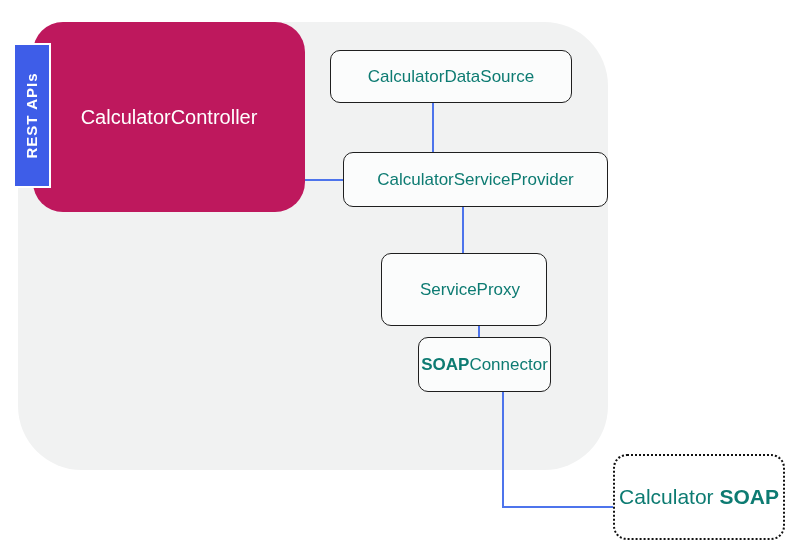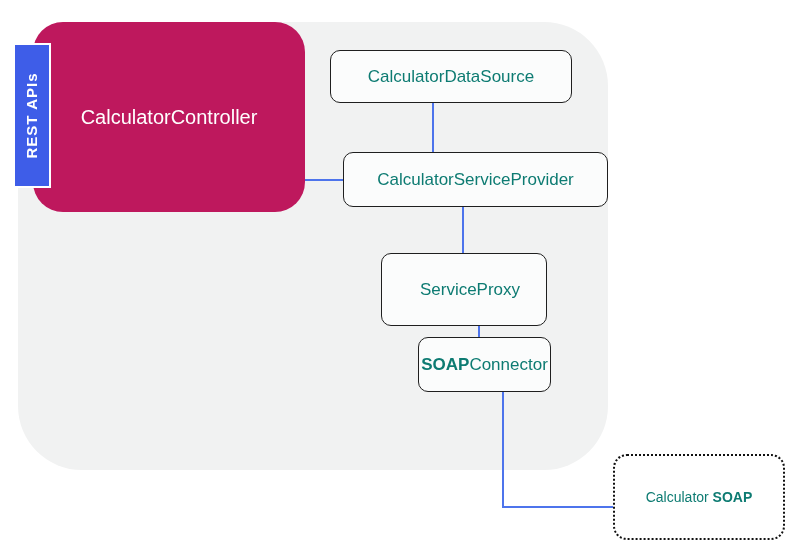--- a/index.html
+++ b/index.html
@@ -92,21 +92,21 @@
   .soap-conn    { left: 394px; top: 337px; width: 133px; height: 55px; margin-left: 24px; }
   .web-service {
     left: 613px;
     top: 454px;
     width: 172px;
     height: 86px;
     background: #ffffff;
     border: 2px dotted #111111;
     border-radius: 14px;
     color: #0d7b72;
-    font-size: 14px;
+    font-size: 21px;
     flex-direction: column;
     line-height: 1.35;
   }
   .bold { font-weight: bold; }
 </style>
 </head>
 <body>
 
 <div class="canvas">
 

